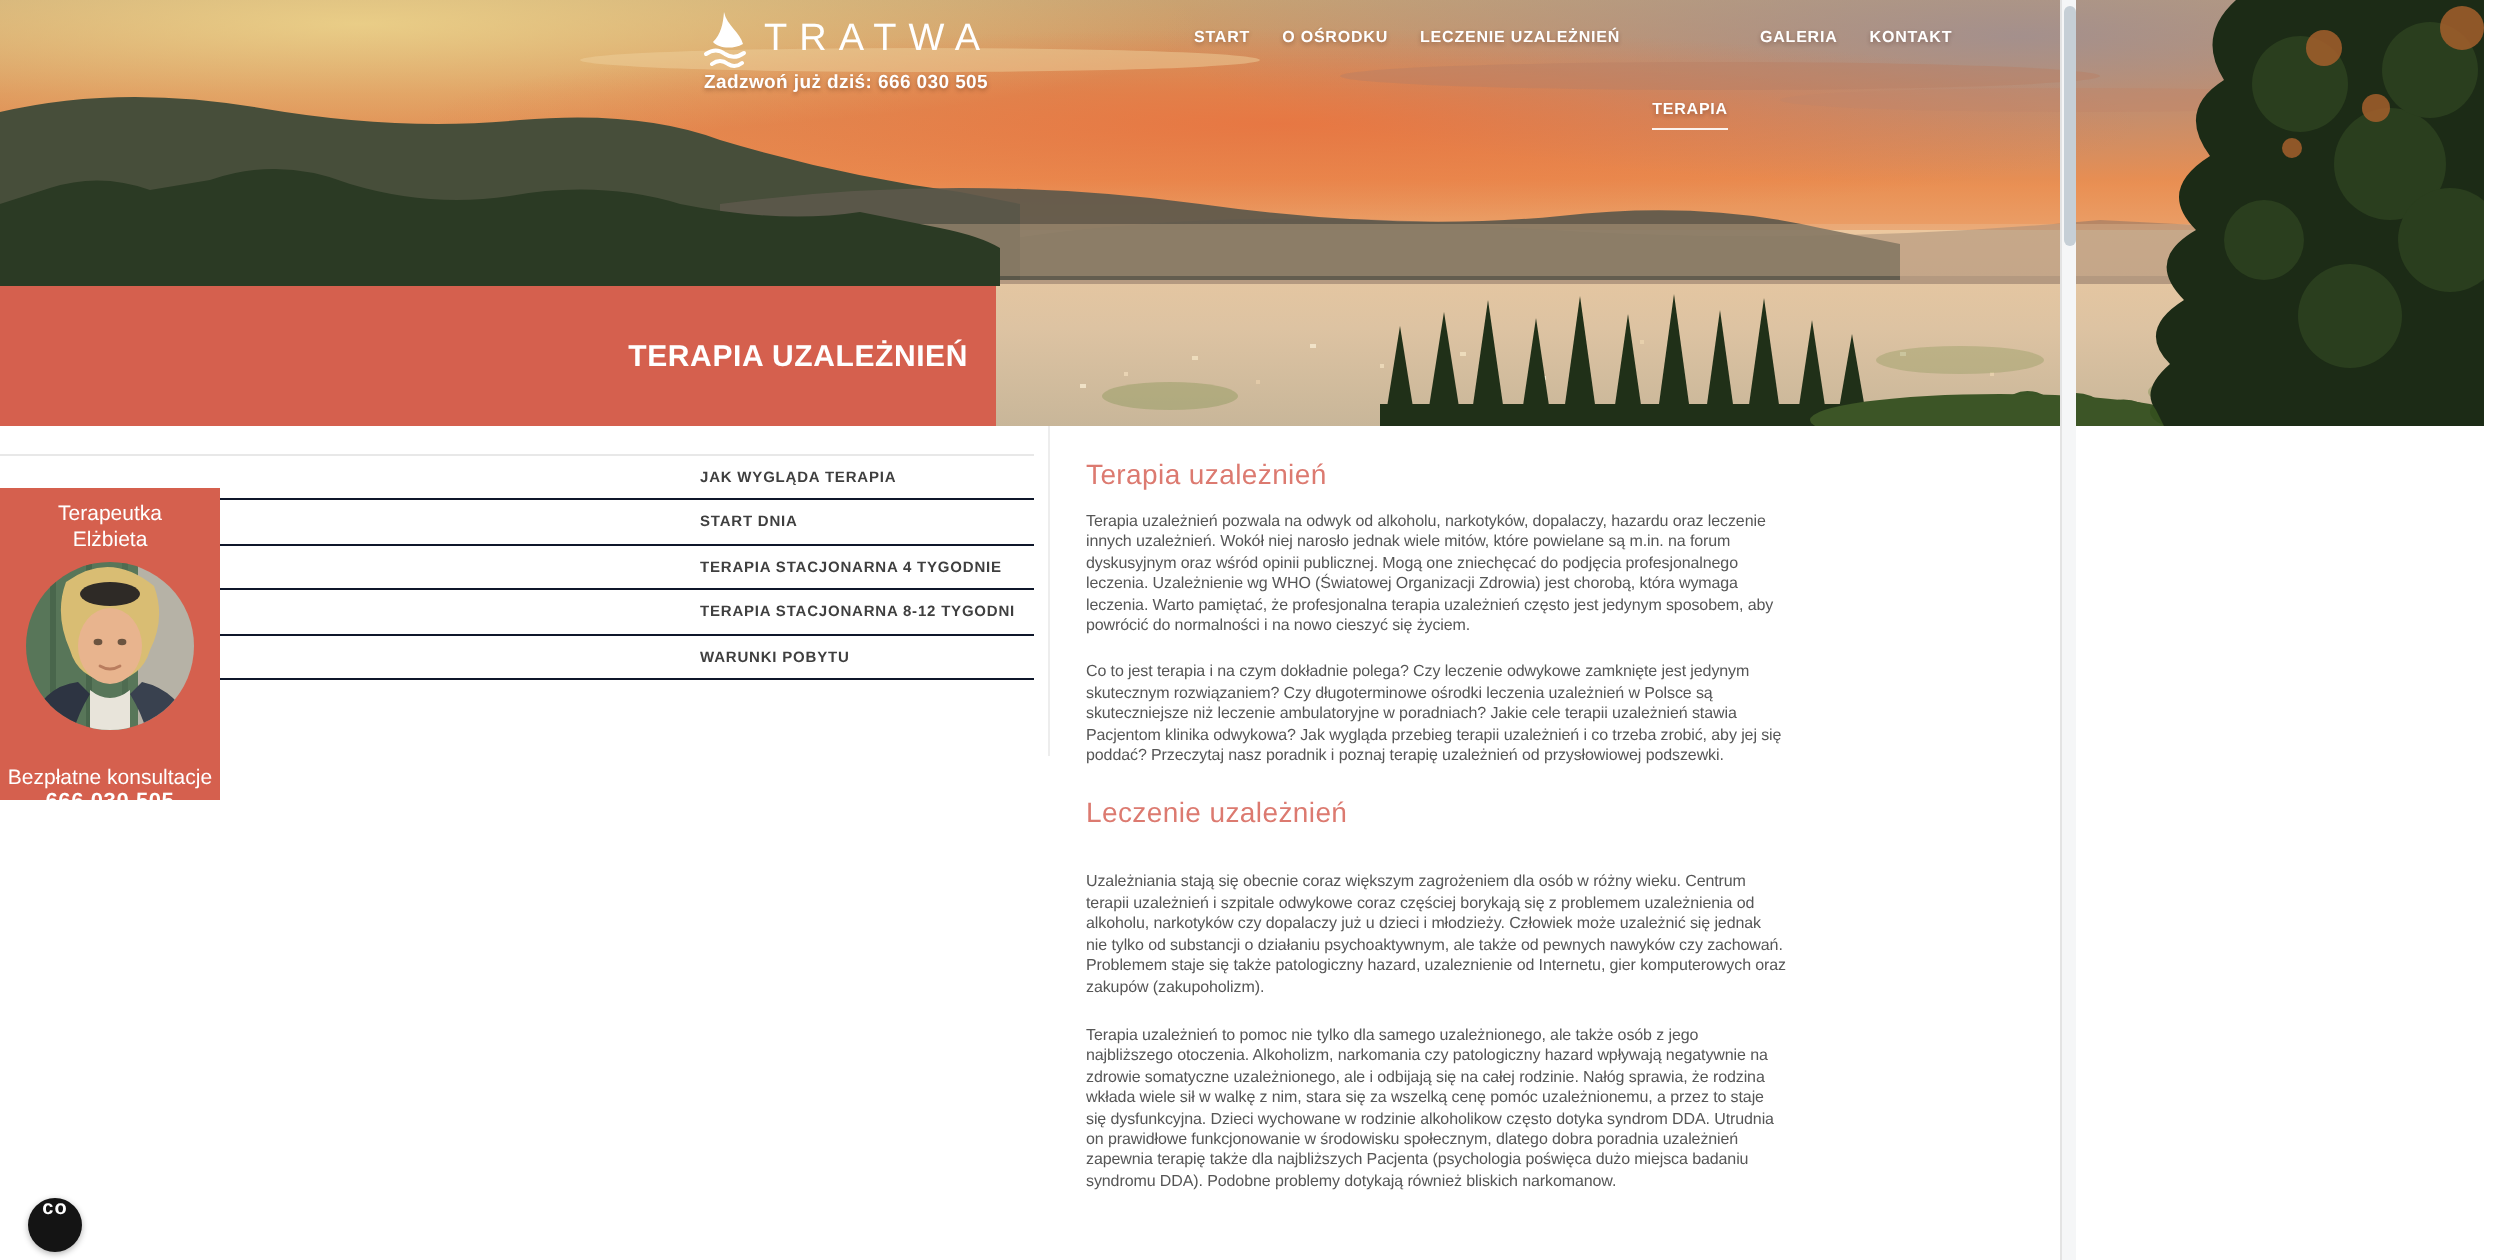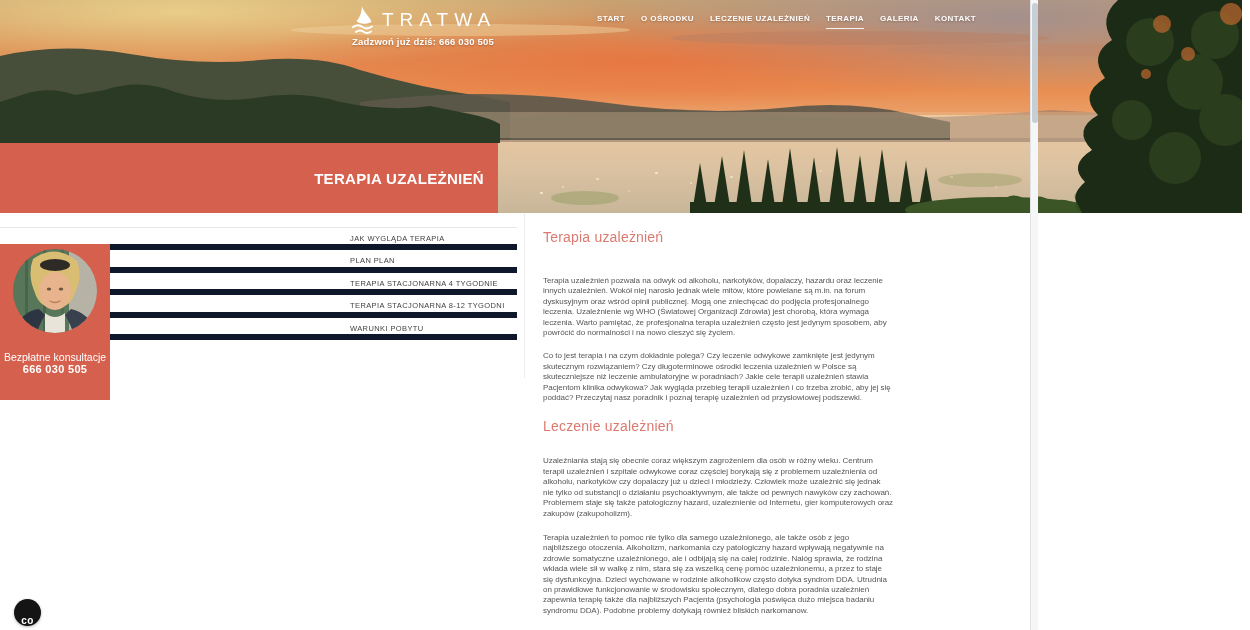--- a/index.html
+++ b/index.html
@@ -12,65 +12,65 @@
   .hero svg { display:block; width:100%; height:100%; }
 
   
   .logo-wrap { position:absolute; left:350px; top:5px; display:flex; align-items:center; gap:7px; cursor:pointer; }
   .logo-text { color:#fff; font-size:19px; font-weight:300; letter-spacing:6px; }
   .phone-line { position:absolute; left:352px; top:36px; color:#fff; font-size:9.5px; font-weight:700;
                 letter-spacing:.2px; text-shadow:0 1px 2px rgba(60,20,10,.35); }
   .nav { position:absolute; left:597px; top:14px; display:flex; gap:16px; }
   .nav-item { color:#fff; font-size:8px; font-weight:700; letter-spacing:.4px; white-space:nowrap;
               padding-bottom:5px; cursor:pointer; text-shadow:0 1px 2px rgba(60,20,10,.3); }
-  .nav-item.active { border-bottom:1px solid rgba(255,255,255,.9); }
+  .nav-item.active { border-bottom:1px solid rgba(255,255,255,.9);margin-top:36px; }
 
   
   .page-banner { position:absolute; left:0; top:143px; width:498px; height:70px; background:#d5604e; }
   .page-banner .title { position:absolute; right:14px; top:0; height:70px; display:flex; align-items:center;
                         color:#fff; font-size:15px; font-weight:700; letter-spacing:.3px; }
 
   
   .left-col { position:absolute; left:0; top:213px; width:525px; height:165px;
               border-right:1px solid #ededed; background:#fff; }
   .side-menu { list-style:none; margin-top:14px; border-top:1px solid #e8e8e8; width:517px; }
-  .side-menu li { height:22.4px; line-height:22.4px; border-bottom:6px solid #0f172a;
-                  padding-left:350px; white-space:nowrap; font-size:7.5px; font-weight:400;
+  .side-menu li { height:22.4px; line-height:22.4px; border-bottom:1px solid #0f172a;
+                  padding-left:350px; white-space:nowrap; font-size:7.5px; font-weight:700;
                   letter-spacing:.4px; color:#3f3f3f; cursor:pointer; }
 
   
   .therapist { position:absolute; left:0; top:244px; width:110px; height:156px; background:#d5604e;
                color:#fff; text-align:center; z-index:5; }
   .t-name { padding-top:7px; font-size:10.5px; line-height:12.5px; font-weight:400; }
   .t-photo { width:84px; height:84px; border-radius:50%; overflow:hidden; margin:5px auto 0; }
   .t-photo svg { display:block; width:84px; height:84px; }
   .t-consult { margin-top:18px; font-size:10.5px; }
   .t-phone { font-size:11px; font-weight:700; letter-spacing:.3px; }
 
   
   .content { position:absolute; left:525px; top:213px; width:380px; padding-left:18px; }
   .sec-h { color:#dc7a70; font-size:14px; font-weight:400; line-height:18px; letter-spacing:.2px; }
   .sec-h.first { margin-top:15px; }
   .sec-h.second { margin-top:14px; }
   .content p { width:350px; font-size:8px; line-height:10.4px; color:#565656; letter-spacing:-0.05px; }
-  .p1 { margin-top:30px; }
+  .p1 { margin-top:10px; }
   .p2 { margin-top:13px; }
   .p3 { margin-top:21px; }
   .p4 { margin-top:14px; }
 
   
   .scrollbar { position:absolute; right:0; top:0; width:8px; height:630px; background:#f5f6f7;
                border-left:1px solid #e3e3e3; }
   .scroll-thumb { position:absolute; left:1px; top:3px; width:6px; height:120px; border-radius:3px;
                   background:#c6cfd6; cursor:pointer; }
 
   
   .cookie-btn { position:absolute; left:14px; top:599px; width:27px; height:27px; border-radius:50%;
                 background:#141414; color:#fff; font-size:10px; font-weight:700; letter-spacing:.5px;
-                display:flex; align-items:flex-end; justify-content:center; cursor:pointer;
+                display:flex; align-items:flex-start; justify-content:center; cursor:pointer;
                 box-shadow:0 1px 3px rgba(0,0,0,.3); }
 </style>
 </head>
 <body>
 
 <div class="stage">
 
   <div class="hero">
     <svg viewBox="0 0 1242 213" preserveAspectRatio="none">
       <defs>
@@ -195,28 +195,32 @@
     <span class="nav-item">KONTAKT</span>
   </div>
 
   <div class="page-banner">
     <span class="title">TERAPIA UZALEŻNIEŃ</span>
   </div>
 
   <div class="left-col">
     <ul class="side-menu">
       <li>JAK WYGLĄDA TERAPIA</li>
-      <li>PLAN PLAN</li>
+      <li>START DNIA</li>
       <li>TERAPIA STACJONARNA 4 TYGODNIE</li>
       <li>TERAPIA STACJONARNA 8-12 TYGODNI</li>
       <li>WARUNKI POBYTU</li>
     </ul>
   </div>
 
   <div class="therapist">
+    <div class="t-name">
+      <div>Terapeutka</div>
+      <div>Elżbieta</div>
+    </div>
     <div class="t-photo">
       <svg viewBox="0 0 84 84">
         <rect x="0" y="0" width="56" height="84" fill="#587659"></rect>
         <rect x="56" y="0" width="28" height="84" fill="#b6b2a6"></rect>
         <rect x="12" y="0" width="3" height="84" fill="#3f5c44" opacity=".6"></rect>
         <rect x="30" y="0" width="3" height="84" fill="#3f5c44" opacity=".6"></rect>
         <rect x="48" y="0" width="3" height="84" fill="#46624a" opacity=".5"></rect>
         <path d="M20,10 Q42,-6 64,12 Q70,28 62,44 Q58,58 42,60 Q26,58 22,44 Q14,26 20,10 Z" fill="#d9bd73"></path>
         <ellipse cx="42" cy="16" rx="15" ry="6" fill="#2e2a26"></ellipse>
         <ellipse cx="42" cy="42" rx="16" ry="19" fill="#e8b48e"></ellipse>

